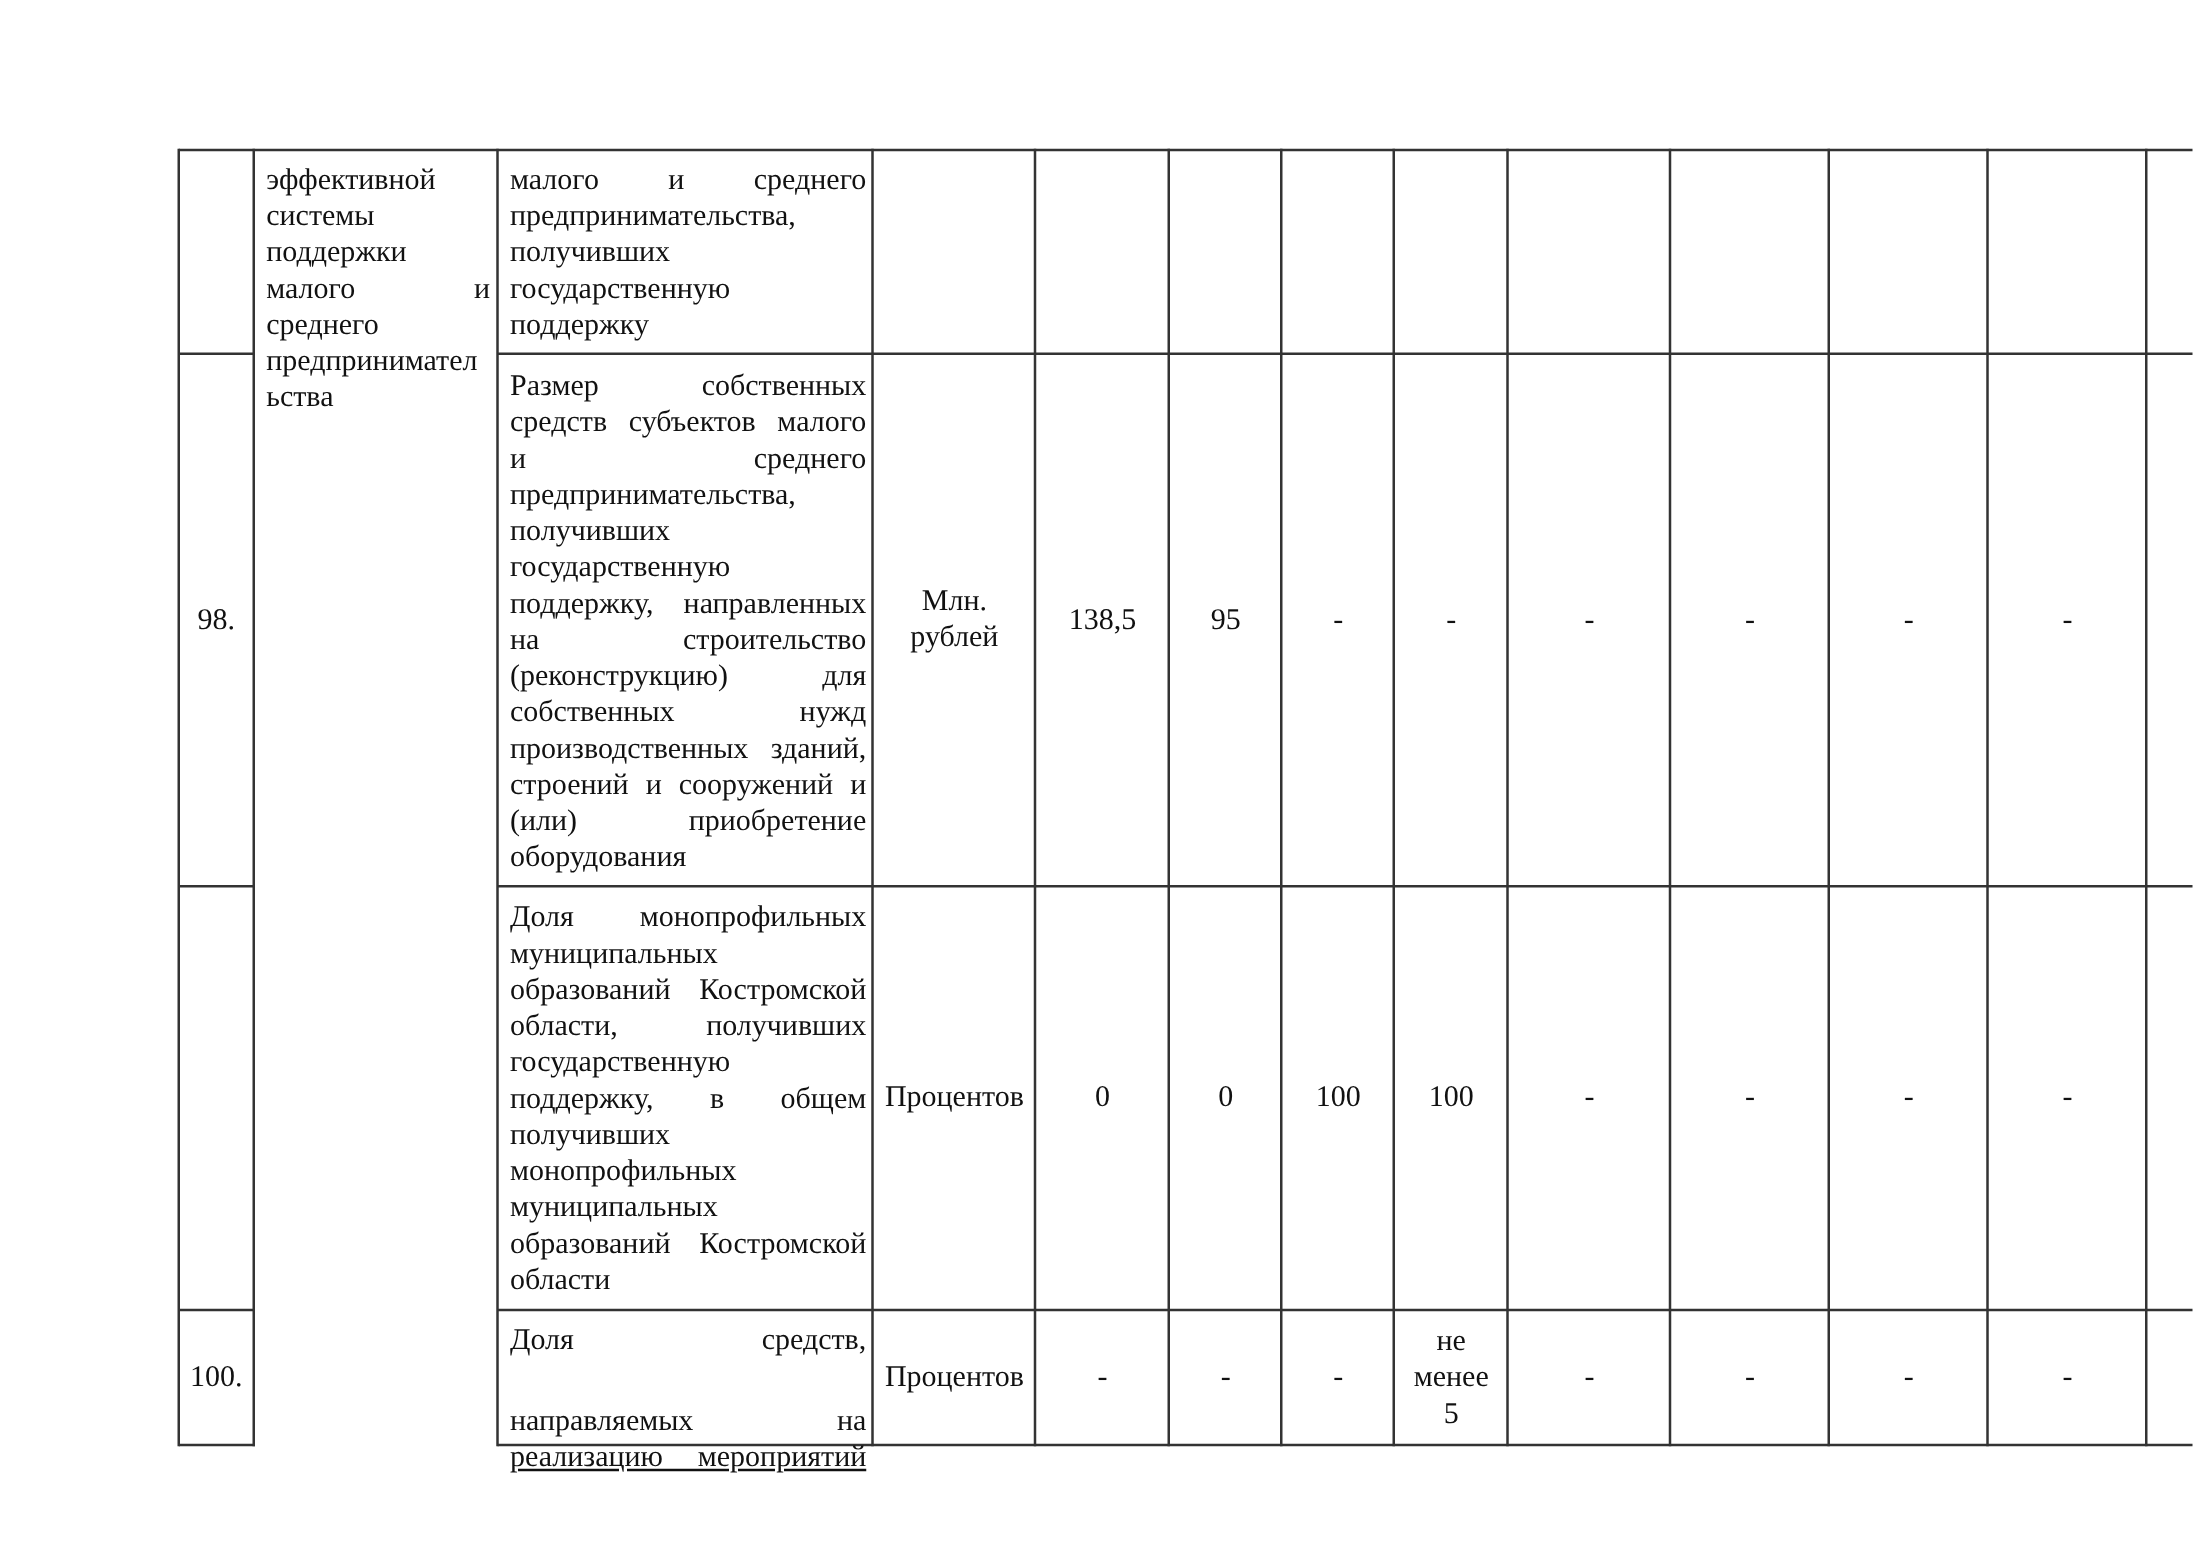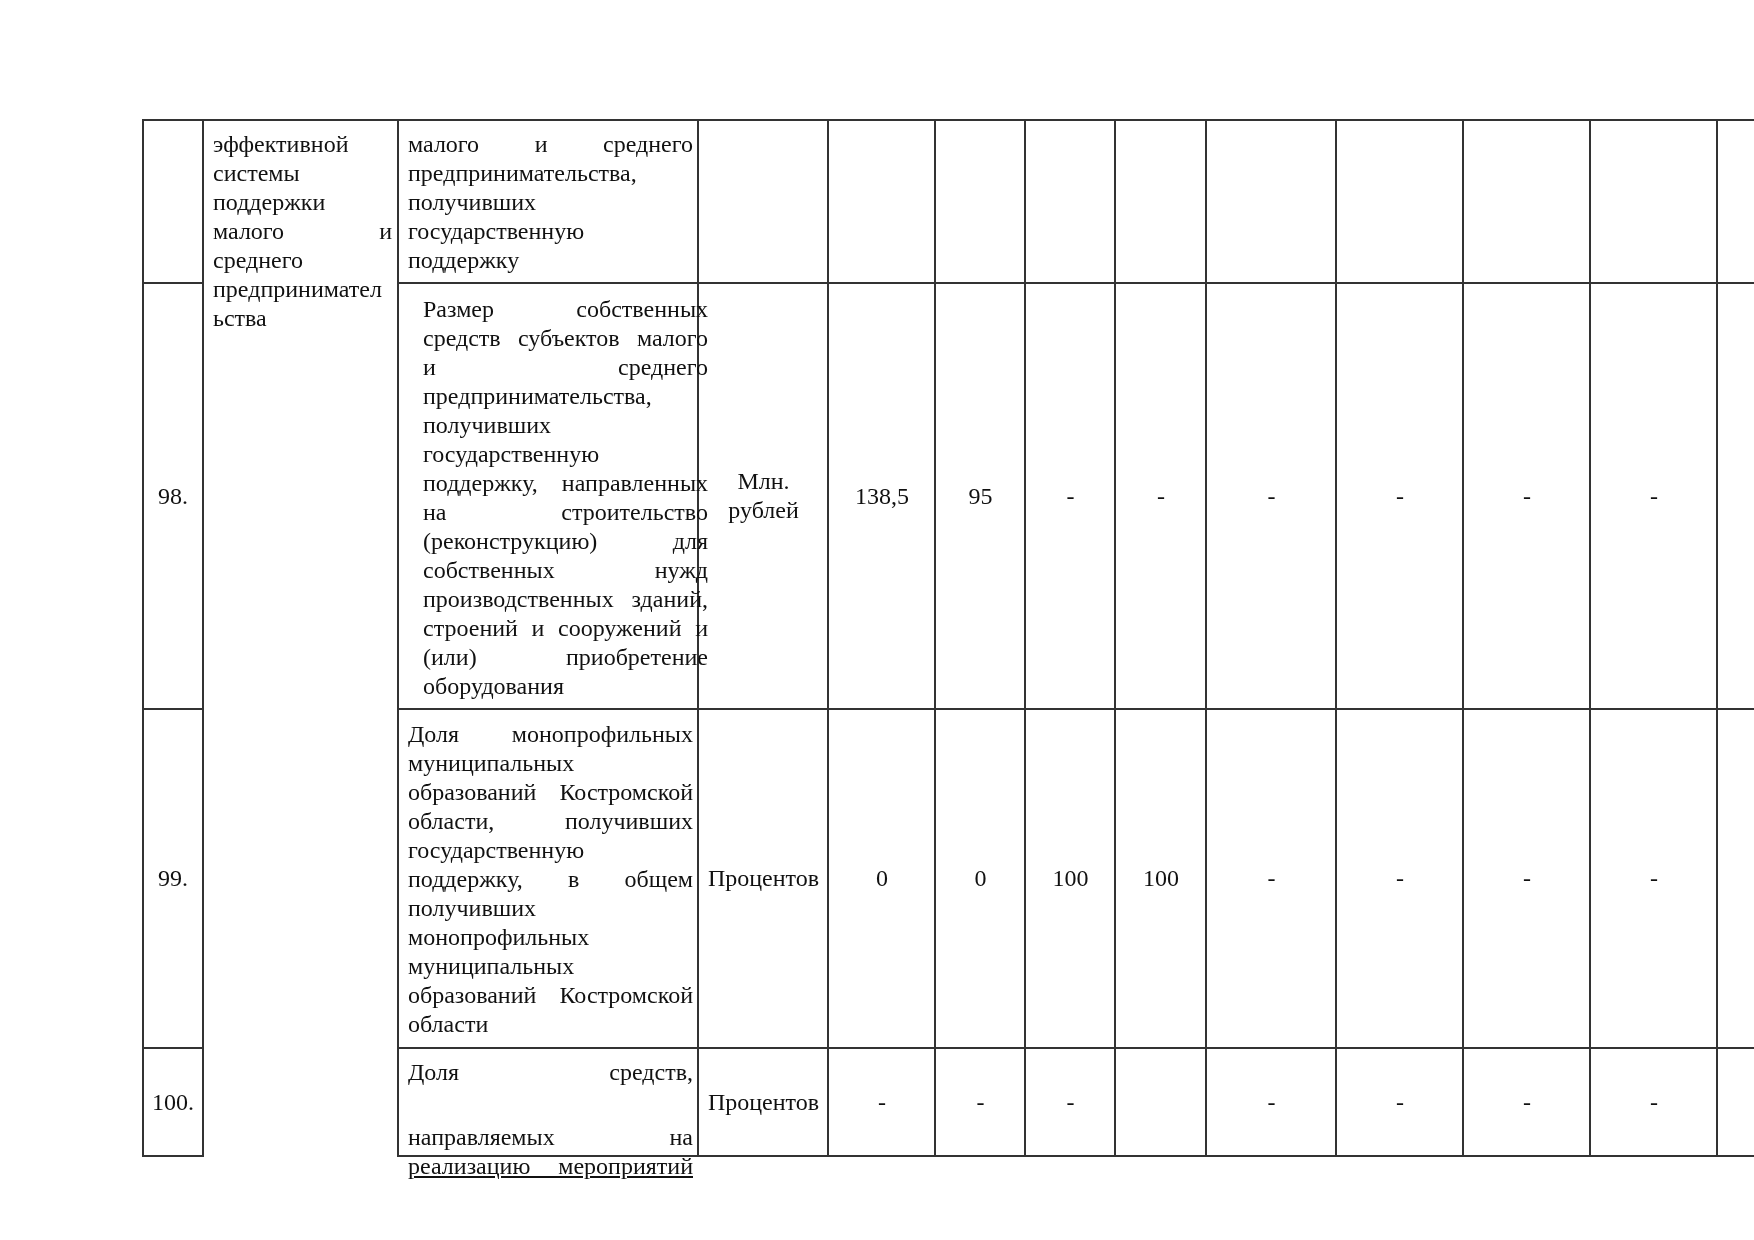--- a/index.html
+++ b/index.html
@@ -60,21 +60,21 @@
     <p style="text-align-last: justify;">малого и среднего</p>
     <p>предпринимательства,</p>
     <p>получивших</p>
     <p>государственную</p>
     <p>поддержку</p>
   </div>
 
   <div class="cell center" style="left:143px; top:283px; width:60px; height:426px;">
     <span>98.</span>
   </div>
-  <div class="cell just" style="left:414px; top:295px; width:300px;">
+  <div class="cell just" style="left:399px; top:295px; width:300px;">
     <p style="text-align-last: justify;">Размер собственных</p>
     <p style="text-align-last: justify;">средств субъектов малого</p>
     <p style="text-align-last: justify;">и среднего</p>
     <p>предпринимательства,</p>
     <p>получивших</p>
     <p>государственную</p>
     <p style="text-align-last: justify;">поддержку, направленных</p>
     <p style="text-align-last: justify;">на строительство</p>
     <p style="text-align-last: justify;">(реконструкцию) для</p>
     <p style="text-align-last: justify;">собственных нужд</p>
@@ -104,23 +104,20 @@
   <div class="cell center" style="left:1337px; top:283px; width:126px; height:426px;">
       <span>-</span>
     </div>
   <div class="cell center" style="left:1464px; top:283px; width:126px; height:426px;">
       <span>-</span>
     </div>
   <div class="cell center" style="left:1591px; top:283px; width:126px; height:426px;">
       <span>-</span>
     </div>
 
-  <div class="cell center" style="left:143px; top:709px; width:60px; height:339px;">
-    <span>99.</span>
-  </div>
   <div class="cell just" style="left:399px; top:720px; width:300px;">
     <p style="text-align-last: justify;">Доля монопрофильных</p>
     <p>муниципальных</p>
     <p style="text-align-last: justify;">образований Костромской</p>
     <p style="text-align-last: justify;">области, получивших</p>
     <p>государственную</p>
     <p style="text-align-last: justify;">поддержку, в общем</p>
     <p>получивших</p>
     <p>монопрофильных</p>
     <p>муниципальных</p>
@@ -168,20 +165,23 @@
   </div>
   <div class="cell center" style="left:829px; top:1048px; width:106px; height:108px;">
       <span>-</span>
     </div>
   <div class="cell center" style="left:936px; top:1048px; width:89px; height:108px;">
       <span>-</span>
     </div>
   <div class="cell center" style="left:1026px; top:1048px; width:89px; height:108px;">
       <span>-</span>
     </div>
+  <div class="cell center" style="left:1116px; top:1048px; width:90px; height:108px;">
+      <span style="width: 64px; display: inline-block;">не менее 5</span>
+    </div>
   <div class="cell center" style="left:1207px; top:1048px; width:129px; height:108px;">
       <span>-</span>
     </div>
   <div class="cell center" style="left:1337px; top:1048px; width:126px; height:108px;">
       <span>-</span>
     </div>
   <div class="cell center" style="left:1464px; top:1048px; width:126px; height:108px;">
       <span>-</span>
     </div>
   <div class="cell center" style="left:1591px; top:1048px; width:126px; height:108px;">

